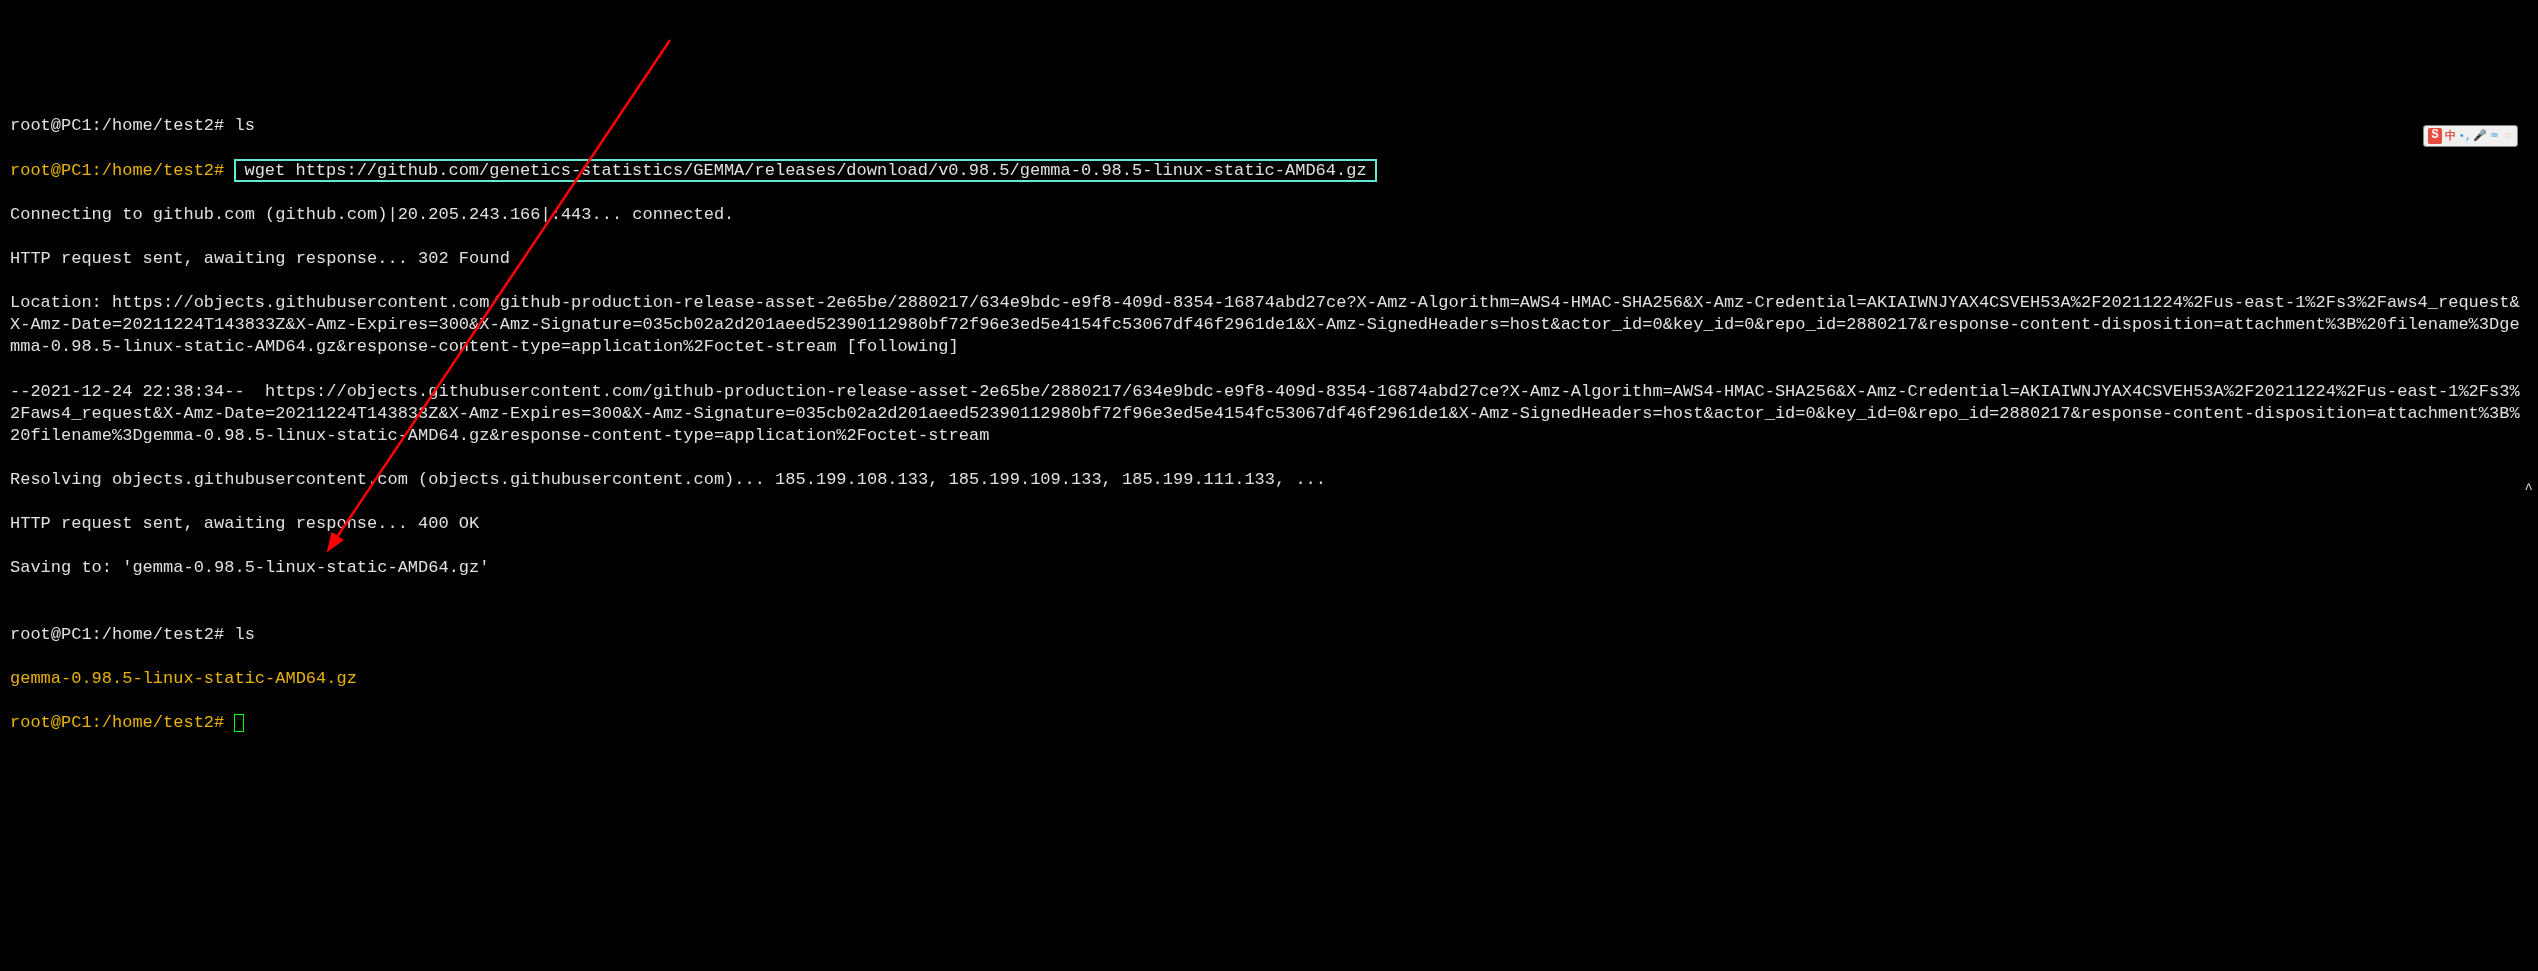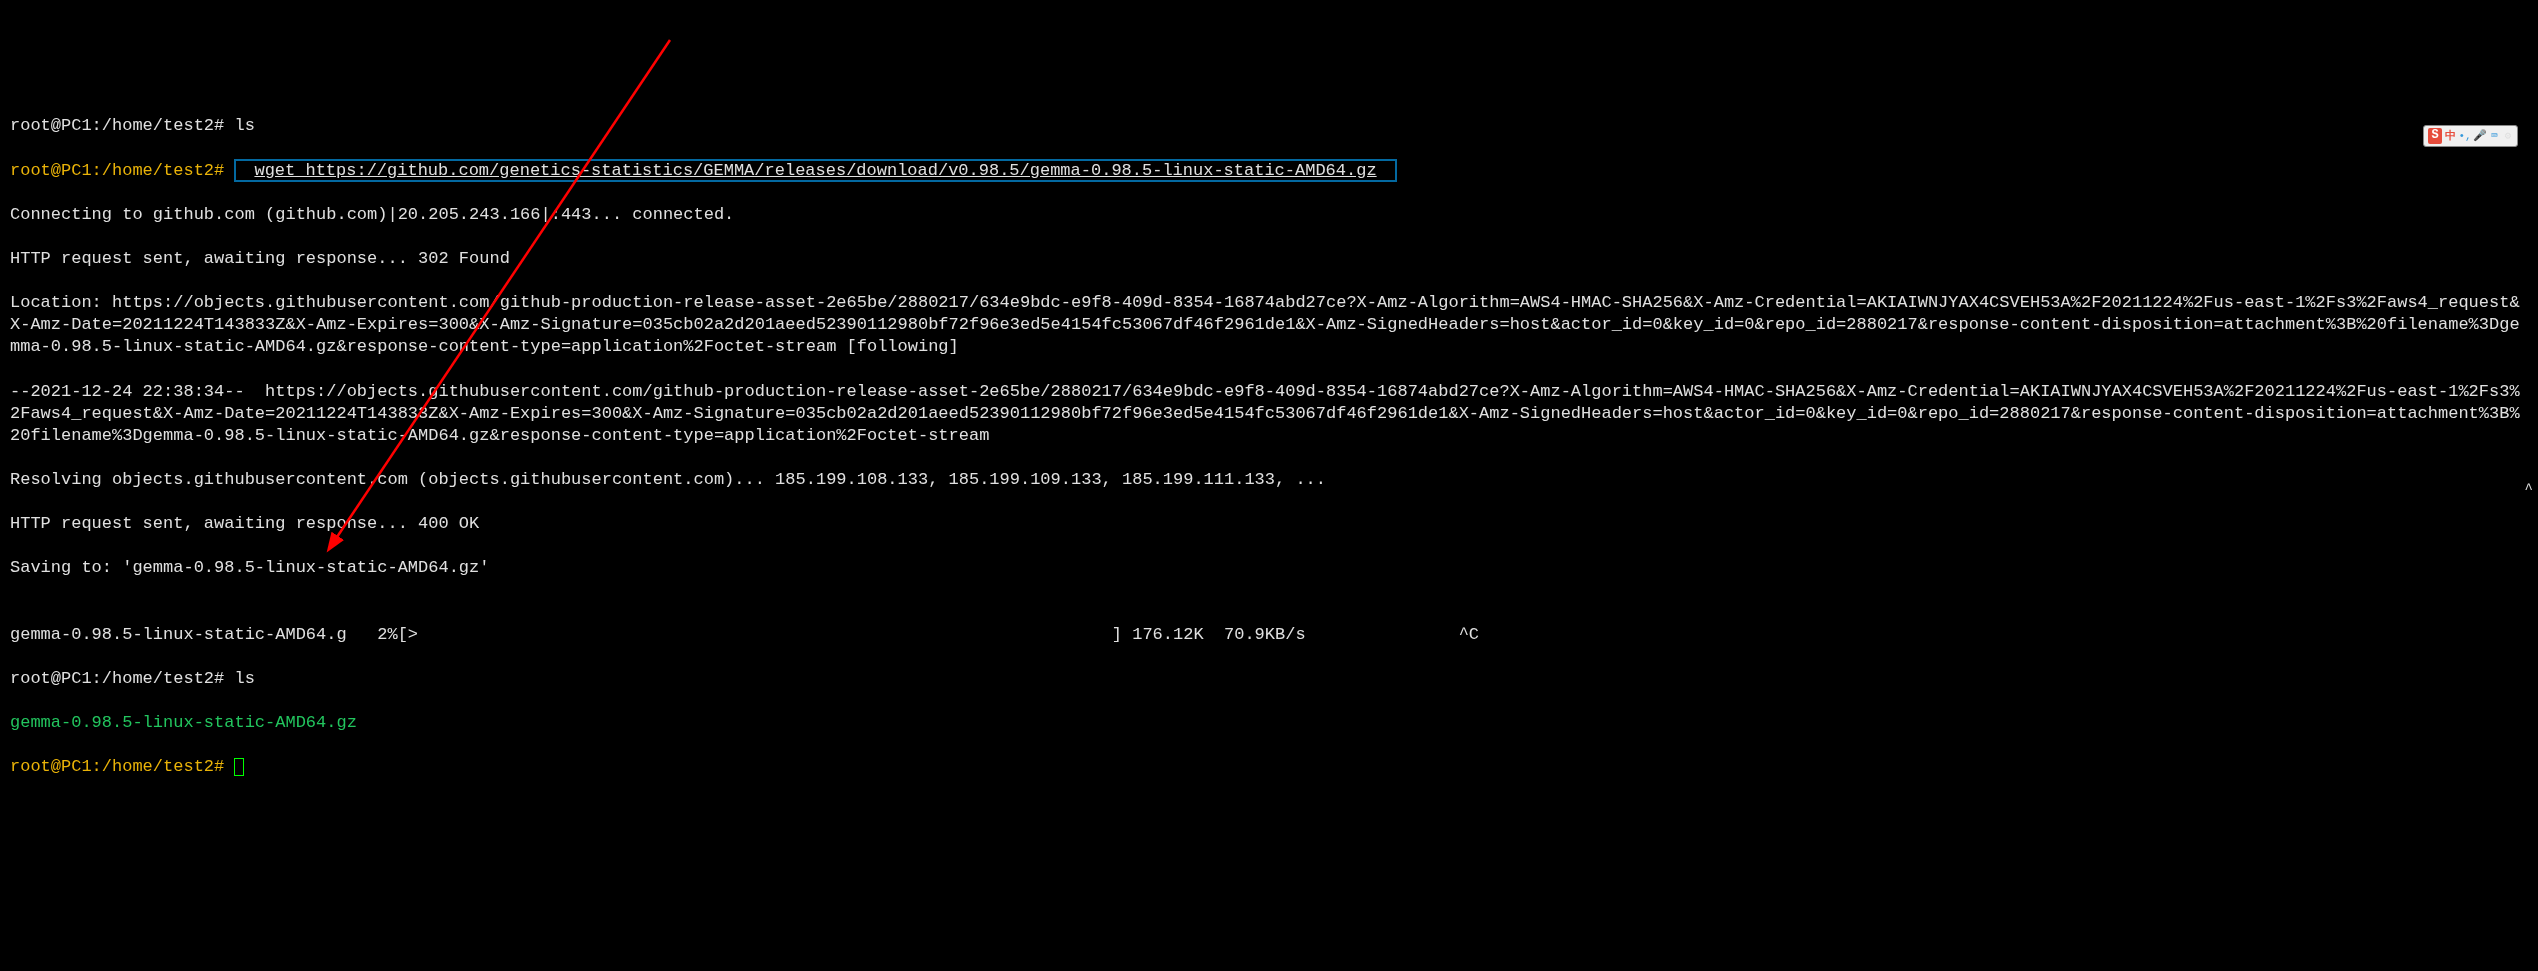--- a/index.html
+++ b/index.html
@@ -18,27 +18,26 @@
       word-break: break-all;
       position: relative;
     }
     .line {
       display: block;
     }
     .prompt {
       color: #eab308;
     }
     .file-red {
-      color: #22c55e;
+      color: #eab308;
     }
     .red-box {
-      border: 2px solid #0369a1;
+      border: 2px solid #5eead4;
       display: inline;
-      padding: 0 18px;
-      text-decoration: underline;
+      padding: 0 8px;
     }
     .cursor {
       display: inline-block;
       width: 10px;
       height: 18px;
       border: 1px solid #00ff00;
       vertical-align: text-bottom;
     }
     .arrow-container {
       position: absolute;
@@ -107,21 +106,20 @@
 <span class="line">root@PC1:/home/test2# ls</span>
 <span class="line"><span class="prompt">root@PC1:/home/test2# </span><span class="red-box">wget https://github.com/genetics-statistics/GEMMA/releases/download/v0.98.5/gemma-0.98.5-linux-static-AMD64.gz</span></span>
 <span class="line">Connecting to github.com (github.com)|20.205.243.166|:443... connected.</span>
 <span class="line">HTTP request sent, awaiting response... 302 Found</span>
 <span class="line">Location: https://objects.githubusercontent.com/github-production-release-asset-2e65be/2880217/634e9bdc-e9f8-409d-8354-16874abd27ce?X-Amz-Algorithm=AWS4-HMAC-SHA256&amp;X-Amz-Credential=AKIAIWNJYAX4CSVEH53A%2F20211224%2Fus-east-1%2Fs3%2Faws4_request&amp;X-Amz-Date=20211224T143833Z&amp;X-Amz-Expires=300&amp;X-Amz-Signature=035cb02a2d201aeed52390112980bf72f96e3ed5e4154fc53067df46f2961de1&amp;X-Amz-SignedHeaders=host&amp;actor_id=0&amp;key_id=0&amp;repo_id=2880217&amp;response-content-disposition=attachment%3B%20filename%3Dgemma-0.98.5-linux-static-AMD64.gz&amp;response-content-type=application%2Foctet-stream [following]</span>
 <span class="line">--2021-12-24 22:38:34--  https://objects.githubusercontent.com/github-production-release-asset-2e65be/2880217/634e9bdc-e9f8-409d-8354-16874abd27ce?X-Amz-Algorithm=AWS4-HMAC-SHA256&amp;X-Amz-Credential=AKIAIWNJYAX4CSVEH53A%2F20211224%2Fus-east-1%2Fs3%2Faws4_request&amp;X-Amz-Date=20211224T143833Z&amp;X-Amz-Expires=300&amp;X-Amz-Signature=035cb02a2d201aeed52390112980bf72f96e3ed5e4154fc53067df46f2961de1&amp;X-Amz-SignedHeaders=host&amp;actor_id=0&amp;key_id=0&amp;repo_id=2880217&amp;response-content-disposition=attachment%3B%20filename%3Dgemma-0.98.5-linux-static-AMD64.gz&amp;response-content-type=application%2Foctet-stream</span>
 <span class="line">Resolving objects.githubusercontent.com (objects.githubusercontent.com)... 185.199.108.133, 185.199.109.133, 185.199.111.133, ...</span>
 <span class="line">HTTP request sent, awaiting response... 400 OK</span>
 <span class="line">Saving to: 'gemma-0.98.5-linux-static-AMD64.gz'</span>
 <span class="line"></span>
-<span class="line">gemma-0.98.5-linux-static-AMD64.g   2%[&gt;                                                                    ] 176.12K  70.9KB/s               ^C</span>
 <span class="line">root@PC1:/home/test2# ls</span>
 <span class="line file-red">gemma-0.98.5-linux-static-AMD64.gz</span>
 <span class="line"><span class="prompt">root@PC1:/home/test2# </span><span class="cursor"></span></span>
 </div>
 
 <svg class="arrow-container" viewBox="0 0 360 530">
   <defs>
     <marker id="arrowhead" markerWidth="10" markerHeight="10" refX="2" refY="3" orient="auto">
       <polygon points="0 0, 8 3, 0 6" fill="#ff0000"></polygon>
     </marker>

